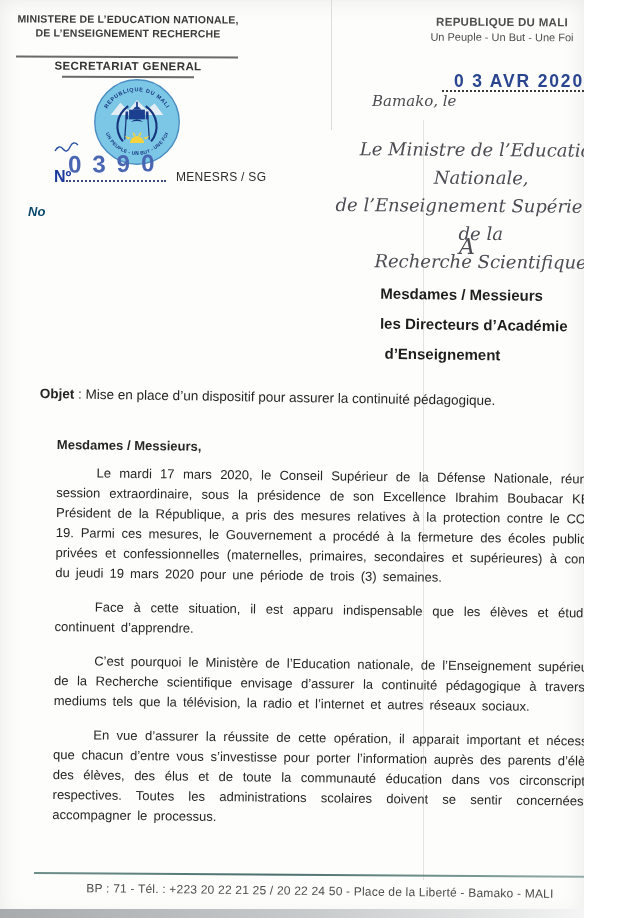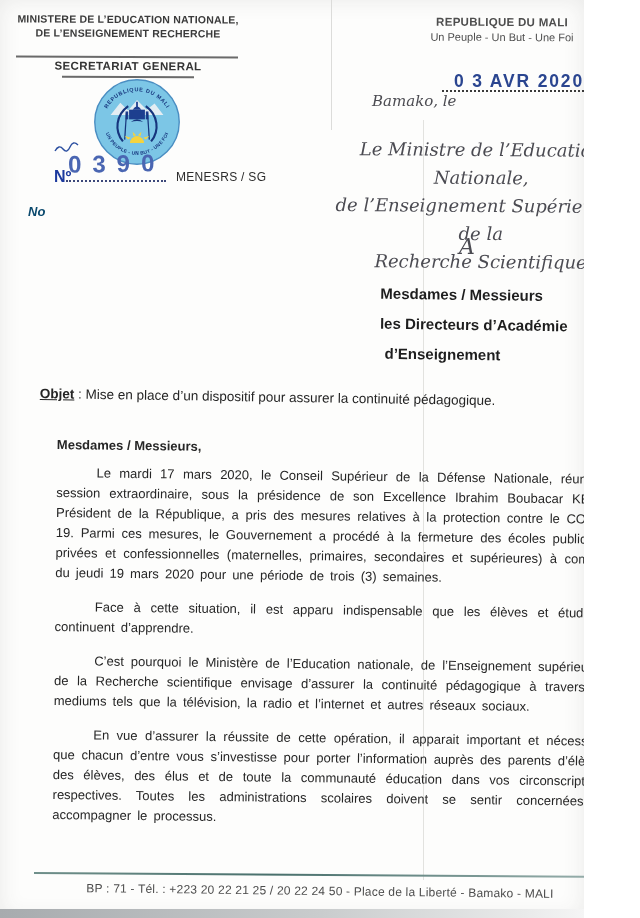--- a/index.html
+++ b/index.html
@@ -61,21 +61,21 @@
            font-family:"DejaVu Serif",serif;font-style:italic;font-size:22px;color:#4b4b52;}
 
   
   .addr{position:absolute;left:380px;top:280px;font-weight:bold;font-size:15px;
         line-height:30px;color:#1e1e1e;transform:rotate(.8deg);}
   .addr .l3{padding-left:5px;}
 
   
   .objet{position:absolute;left:40px;top:386px;width:575px;font-size:13.5px;color:#242424;
          transform:rotate(.9deg);transform-origin:left top;}
-  .objet b{text-decoration:underline;margin-top:29px;}
+  .objet b{margin-top:29px;}
 
   
   .body{position:absolute;left:57px;top:435px;width:556px;font-size:13px;
         line-height:20px;color:#262626;transform:rotate(.7deg);transform-origin:left top;}
   .body .salut{font-weight:bold;margin:0 0 8px 0;}
   .body p{margin:0 0 14px 0;text-align:justify;text-indent:40px;word-spacing:2.5px;}
 
   
   .foot-rule{position:absolute;left:34px;top:874px;width:596px;height:2px;
              background:linear-gradient(to right,#6f8f8a,#49706c 40%,#9fb5b2);transform:rotate(.4deg);}

